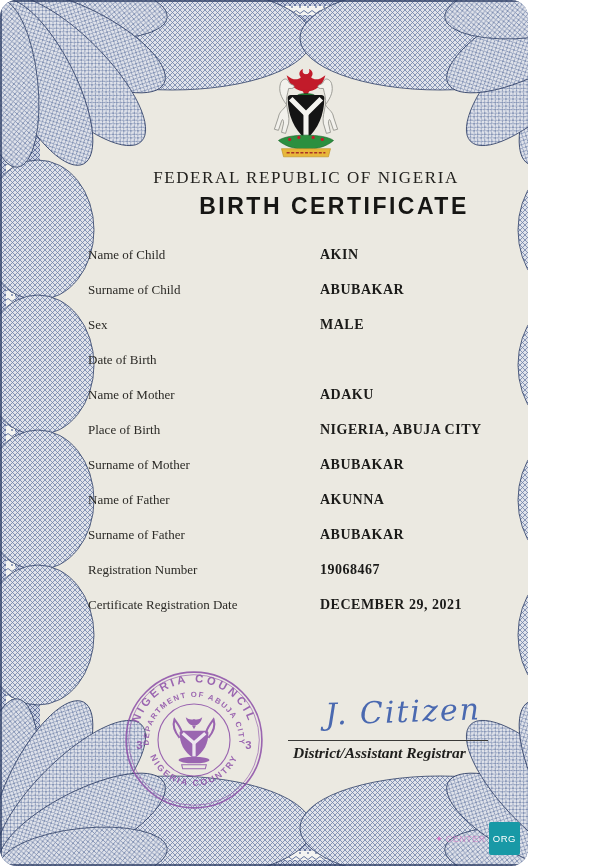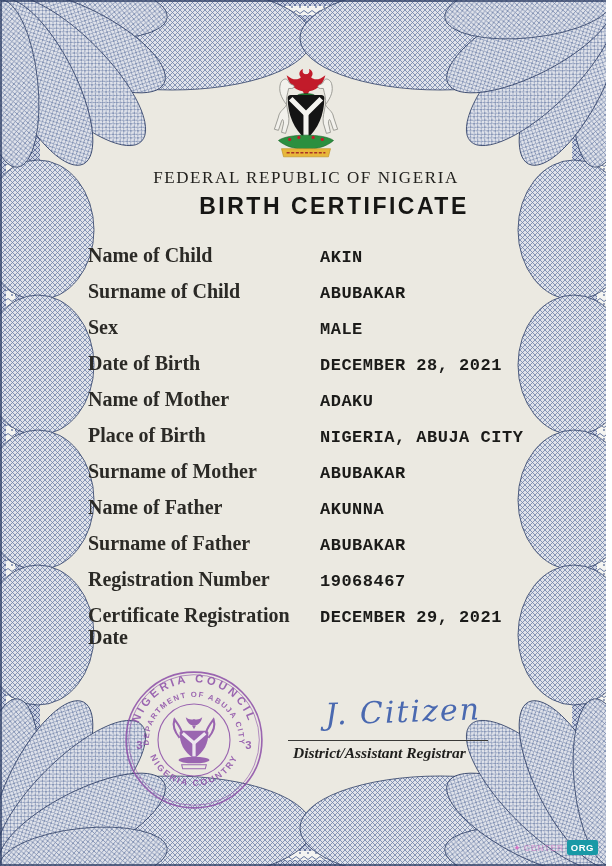--- a/index.html
+++ b/index.html
@@ -1,22 +1,23 @@
 <!DOCTYPE html>
 <html><head>
 <meta charset="utf-8">
 <style>
   html,body{margin:0;padding:0;}
   body{width:612px;height:866px;font-family:"Liberation Serif",serif;}
   .page{
-    position:relative;width:606px;height:866px;overflow:hidden;
+    position:relative;width:528px;height:866px;overflow:hidden;
     background-color:#ebe9e1;
     background-image:
       repeating-linear-gradient(45deg, rgba(120,118,108,0.045) 0 2px, rgba(0,0,0,0) 2px 7px),
       repeating-linear-gradient(-45deg, rgba(255,255,255,0.35) 0 3px, rgba(0,0,0,0) 3px 9px);
+    border-radius: 17px;
   }
   .border-svg{position:absolute;left:0;top:0;z-index:1;}
   .content{position:absolute;left:0;top:0;width:612px;height:866px;z-index:2;}
 
   .emblem{position:absolute;left:50%;top:64px;transform:translateX(-50%);}
 
   .country-title{
     position:absolute;left:0;top:168px;width:612px;text-align:center;
     font-family:"Liberation Serif",serif;font-size:17px;letter-spacing:1.6px;
     color:#22211e;font-weight:500;
@@ -24,24 +25,24 @@
   .doc-title{
     position:absolute;left:0;top:193px;width:612px;text-align:center;
     font-family:"Liberation Sans",sans-serif;font-weight:800;font-size:23px;
     letter-spacing:2.5px;color:#161614;margin-left:28px;
   }
 
   .fields{position:absolute;left:88px;top:244px;width:470px;}
   .row{display:flex;align-items:baseline;margin-bottom:13px;}
   .flabel{
     width:232px;flex:0 0 232px;font-family:"Liberation Serif",serif;
-    font-size:20px;line-height:22px;font-weight:700;color:#2b2a26;
+    font-size:13px;line-height:22px;font-weight:400;color:#2b2a26;
   }
   .fvalue{
-    font-family:Liberation Mono, monospace;font-weight:700;font-size:17px;
+    font-family:Liberation Serif, serif;font-weight:700;font-size:14px;
     letter-spacing:0.5px;color:#1b1b19;
   }
 
   .stamp{position:absolute;left:122px;top:668px;opacity:0.85;}
 
   .sig-name{
     position:absolute;left:298px;top:694px;width:210px;text-align:center;
     font-family:"DejaVu Serif",serif;font-style:italic;font-size:30px;
     letter-spacing:2px;color:#4a69b0;transform:rotate(-2deg);white-space:nowrap;
   }
@@ -51,22 +52,22 @@
     font-style:italic;font-weight:700;font-size:15.5px;color:#1f1f1d;white-space:nowrap;text-align:center;
   }
 
   .watermark{
     position:absolute;right:8px;bottom:11px;z-index:3;display:flex;align-items:center;gap:3px;
     font-family:"Liberation Sans",sans-serif;
   }
   .wm-sparkle{color:#e256c0;opacity:.7;font-size:9px;}
   .wm-text{color:#e06ec4;opacity:.4;font-size:9px;font-weight:700;letter-spacing:.5px;}
   .wm-badge{
-    background:#1899a6;color:#ffffff;font-size:9.5px;font-weight:700;
-    padding:2px 4px;border-radius:2px;letter-spacing:.5px;
+    background:#1899a6;color:#ffffff;font-size:9.5px;font-weight:400;
+    padding:11px 4px;border-radius:2px;letter-spacing:.5px;
   }
 </style>
 </head>
 <body>
 
 <div class="page">
 
   <svg class="border-svg" width="612" height="866" viewBox="0 0 612 866" aria-hidden="true">
     <defs>
       <pattern id="mesh" width="5" height="5" patternUnits="userSpaceOnUse">
@@ -154,21 +155,20 @@
       <div class="row">
         <div class="flabel">Surname of Child</div>
         <div class="fvalue">ABUBAKAR</div>
       </div>
       <div class="row">
         <div class="flabel">Sex</div>
         <div class="fvalue">MALE</div>
       </div>
       <div class="row">
         <div class="flabel">Date of Birth</div>
-        <div class="fvalue">DECEMBER 28, 2021</div>
       </div>
       <div class="row">
         <div class="flabel">Name of Mother</div>
         <div class="fvalue">ADAKU</div>
       </div>
       <div class="row">
         <div class="flabel">Place of Birth</div>
         <div class="fvalue">NIGERIA, ABUJA CITY</div>
       </div>
       <div class="row">

